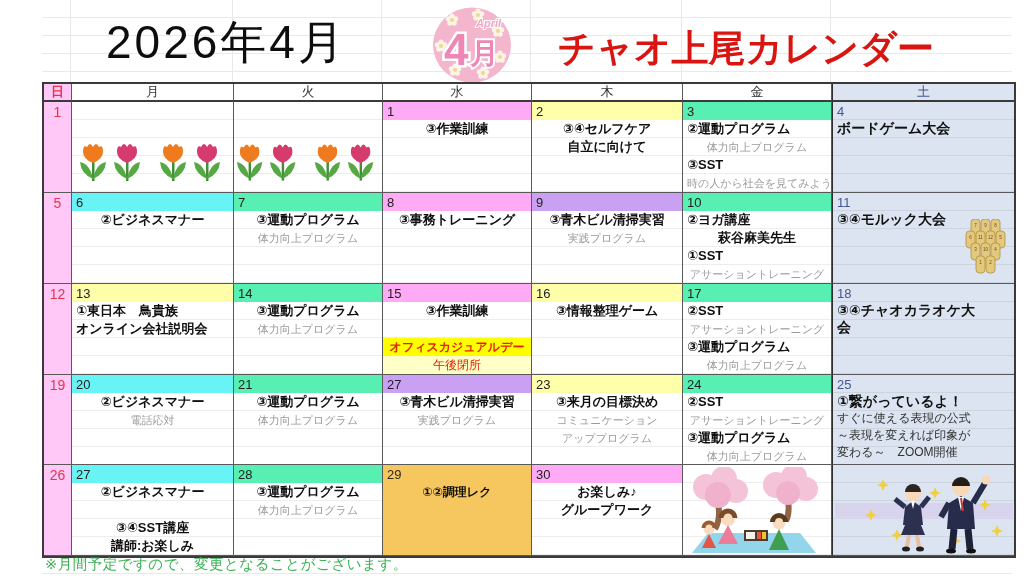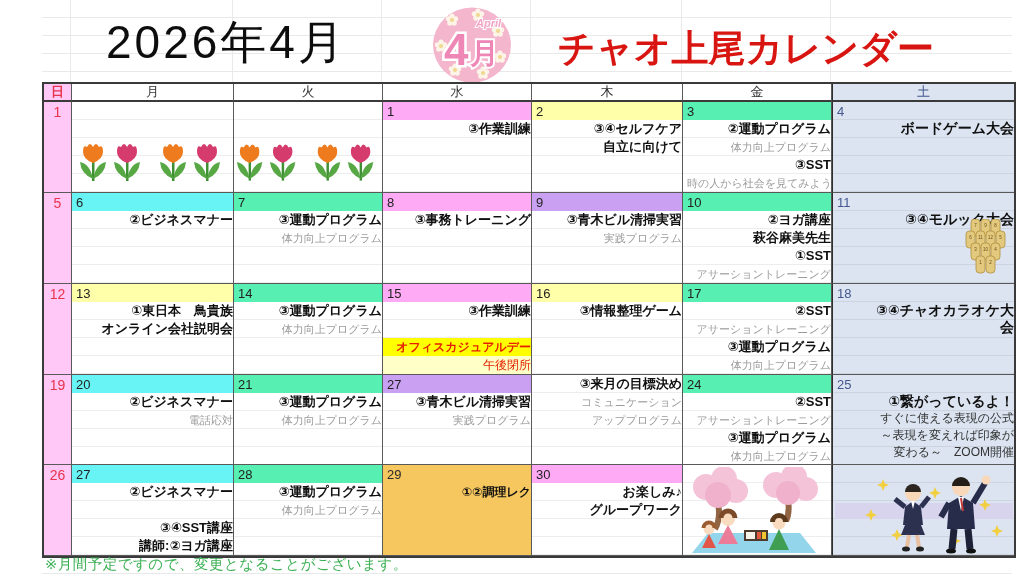--- a/index.html
+++ b/index.html
@@ -48,22 +48,22 @@
   .band{height:18px;display:flex;align-items:center;padding-left:4px;
     font-size:13px;color:#222}
   .band.pink{background:var(--band-pink)}
   .band.yellow{background:var(--band-yellow)}
   .band.green{background:var(--band-green)}
   .band.cyan{background:var(--band-cyan)}
   .band.lavender{background:var(--band-lavender)}
 
   .line{height:18px;line-height:18px;font-size:12px;color:#222;
     overflow:hidden;white-space:nowrap}
-  .line.ac{text-align:right}
-  .line.al{text-align:right;padding-left:4px}
+  .line.ac{text-align:center}
+  .line.al{text-align:left;padding-left:4px}
   .line.b{font-weight:700;font-size:13px;color:#101010}
   .line.g{color:#9b9b9b;font-size:11px;font-weight:400}
   .line.n{color:#333;font-size:12px}
   .line.r1{background:var(--alert-yellow);color:var(--red-text);font-weight:700;font-size:12px}
   .line.r2{background:var(--alert-pale);color:var(--red-text);font-weight:400;font-size:12px}
   .satcell .line{height:17px;line-height:17px}
   .satcell .line.b{font-size:14px}
   .goldcell .line.b{font-size:12px}
 
   .imgwrap.tulips{position:absolute;left:0;right:0;bottom:5px;display:flex;justify-content:center}
@@ -437,20 +437,23 @@
     <div class="cell">
       <div class="band lavender">
         <span>27</span>
       </div>
       <div class="content">
         <div class="line b ac">③青木ビル清掃実習</div>
         <div class="line g ac">実践プログラム</div>
       </div>
     </div>
     <div class="cell">
+      <div class="band yellow">
+        <span>23</span>
+      </div>
       <div class="content">
         <div class="line b ac">③来月の目標決め</div>
         <div class="line g ac">コミュニケーション</div>
         <div class="line g ac">アッププログラム</div>
       </div>
     </div>
     <div class="cell">
       <div class="band green">
         <span>24</span>
       </div>
@@ -474,21 +477,21 @@
       <div class="snum">26</div>
     </div>
     <div class="cell">
       <div class="band cyan">
         <span>27</span>
       </div>
       <div class="content">
         <div class="line b ac">②ビジネスマナー</div>
         <div class="line sp ac"></div>
         <div class="line b ac">③④SST講座</div>
-        <div class="line b ac">講師:②ヨガ講座</div>
+        <div class="line b ac">講師:お楽しみ</div>
       </div>
     </div>
     <div class="cell">
       <div class="band green">
         <span>28</span>
       </div>
       <div class="content">
         <div class="line b ac">③運動プログラム</div>
         <div class="line g ac">体力向上プログラム</div>
       </div>

